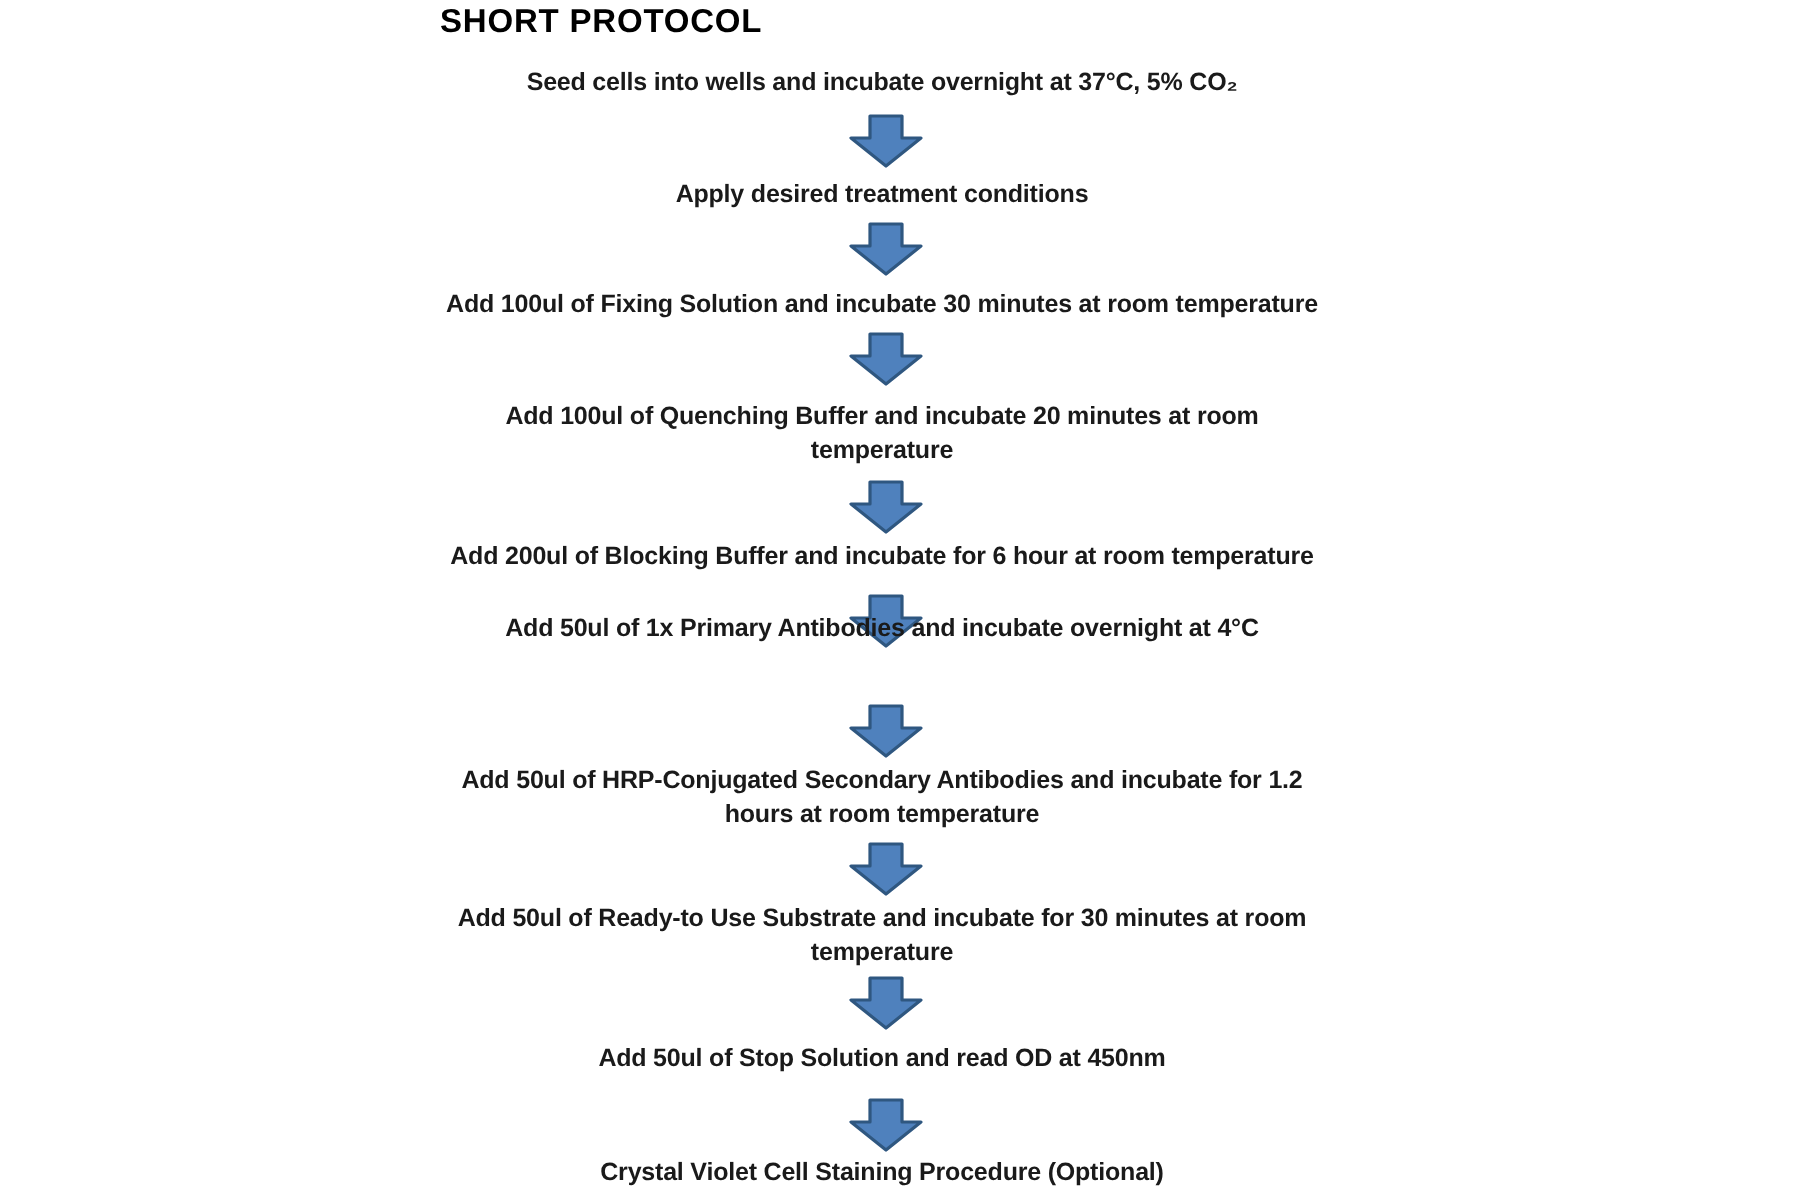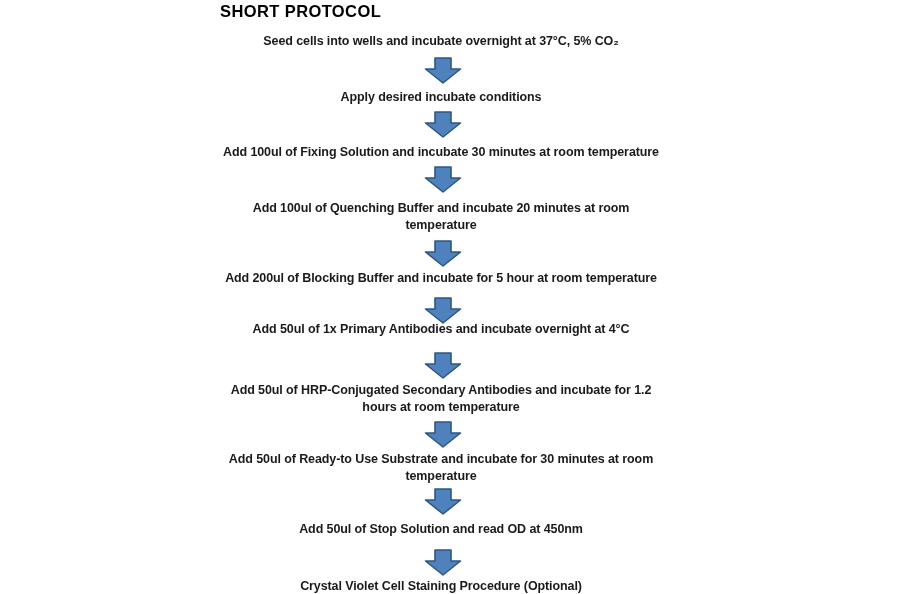--- a/index.html
+++ b/index.html
@@ -60,21 +60,21 @@
     fill: var(--arrow-fill, #4F81BD);
     stroke: var(--arrow-stroke, #2F5780);
     stroke-width: 1.6;
     stroke-linejoin: round;
   }
   .s1  { top: 33px; }
   .s2  { top: 89px; }
   .s3  { top: 144px; }
   .s4  { top: 200px; }
   .s5  { top: 270px; }
-  .s6  { top: 321px; text-align: center; }
+  .s6  { top: 306px; text-align: center; }
   .s7  { top: 382px; }
   .s8  { top: 451px; }
   .s9  { top: 521px; }
   .s10 { top: 578px; }
   .a1 { top: 57px; }
   .a2 { top: 111px; }
   .a3 { top: 166px; }
   .a4 { top: 240px; }
   .a5 { top: 297px; }
   .a6 { top: 352px; }
@@ -90,21 +90,21 @@
 
   <div class="flow">
     <div class="step s1">Seed cells into wells and incubate overnight at 37°C, 5% CO₂</div>
 
     <div class="arrow a1">
       <svg width="38" height="27" viewBox="0 0 38 27">
           <path class="arrow-shape" d="M11 1 H27 V12 H36.5 L19 26 L1.5 12 H11 Z"></path>
         </svg>
     </div>
 
-    <div class="step s2">Apply desired incubate conditions</div>
+    <div class="step s2">Apply desired treatment conditions</div>
 
     <div class="arrow a2">
       <svg width="38" height="27" viewBox="0 0 38 27">
           <path class="arrow-shape" d="M11 1 H27 V12 H36.5 L19 26 L1.5 12 H11 Z"></path>
         </svg>
     </div>
 
     <div class="step s3">Add 100ul of Fixing Solution and incubate 30 minutes at room temperature</div>
 
     <div class="arrow a3">
@@ -115,21 +115,21 @@
 
     <div class="step s4">Add 100ul of Quenching Buffer and incubate 20 minutes at room
 temperature</div>
 
     <div class="arrow a4">
       <svg width="38" height="27" viewBox="0 0 38 27">
           <path class="arrow-shape" d="M11 1 H27 V12 H36.5 L19 26 L1.5 12 H11 Z"></path>
         </svg>
     </div>
 
-    <div class="step s5">Add 200ul of Blocking Buffer and incubate for 5 hour at room temperature</div>
+    <div class="step s5">Add 200ul of Blocking Buffer and incubate for 6 hour at room temperature</div>
 
     <div class="arrow a5">
       <svg width="38" height="27" viewBox="0 0 38 27">
           <path class="arrow-shape" d="M11 1 H27 V12 H36.5 L19 26 L1.5 12 H11 Z"></path>
         </svg>
     </div>
 
     <div class="step s6">Add 50ul of 1x Primary Antibodies and incubate overnight at 4°C</div>
 
     <div class="arrow a6">

